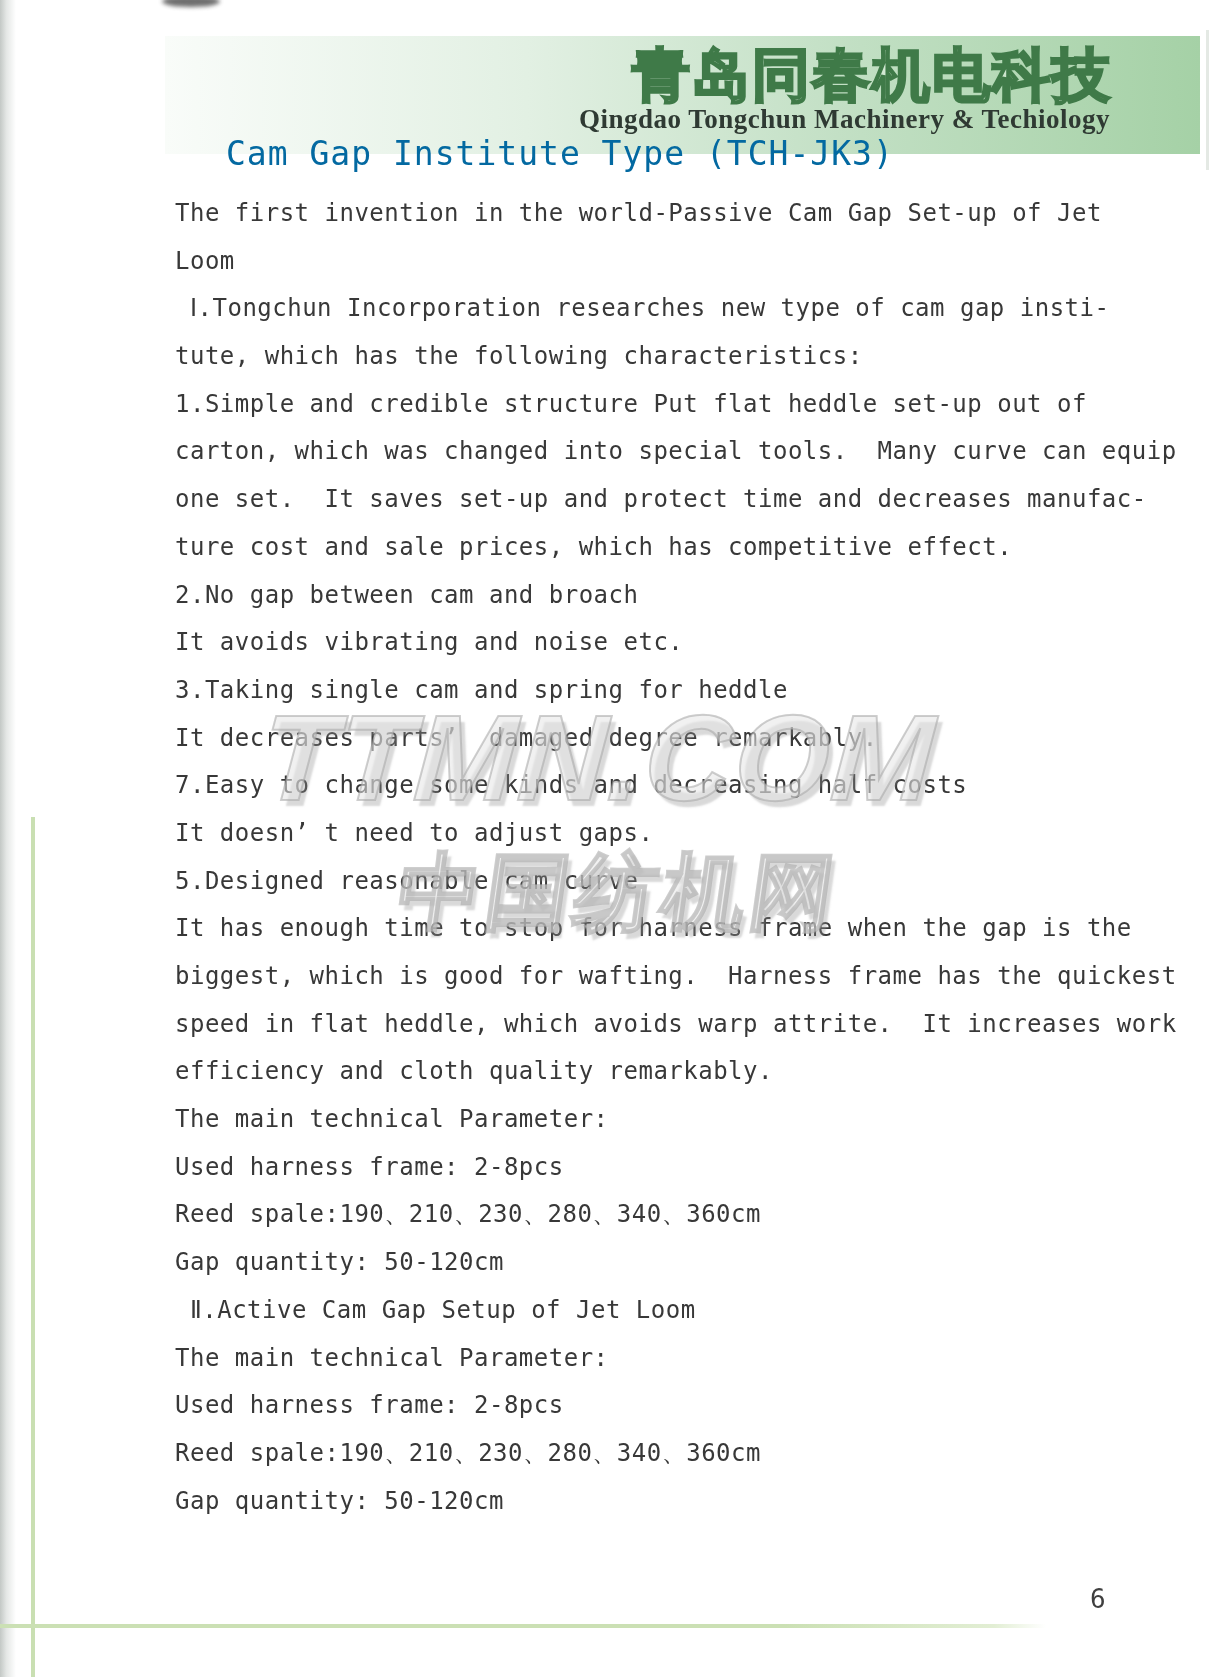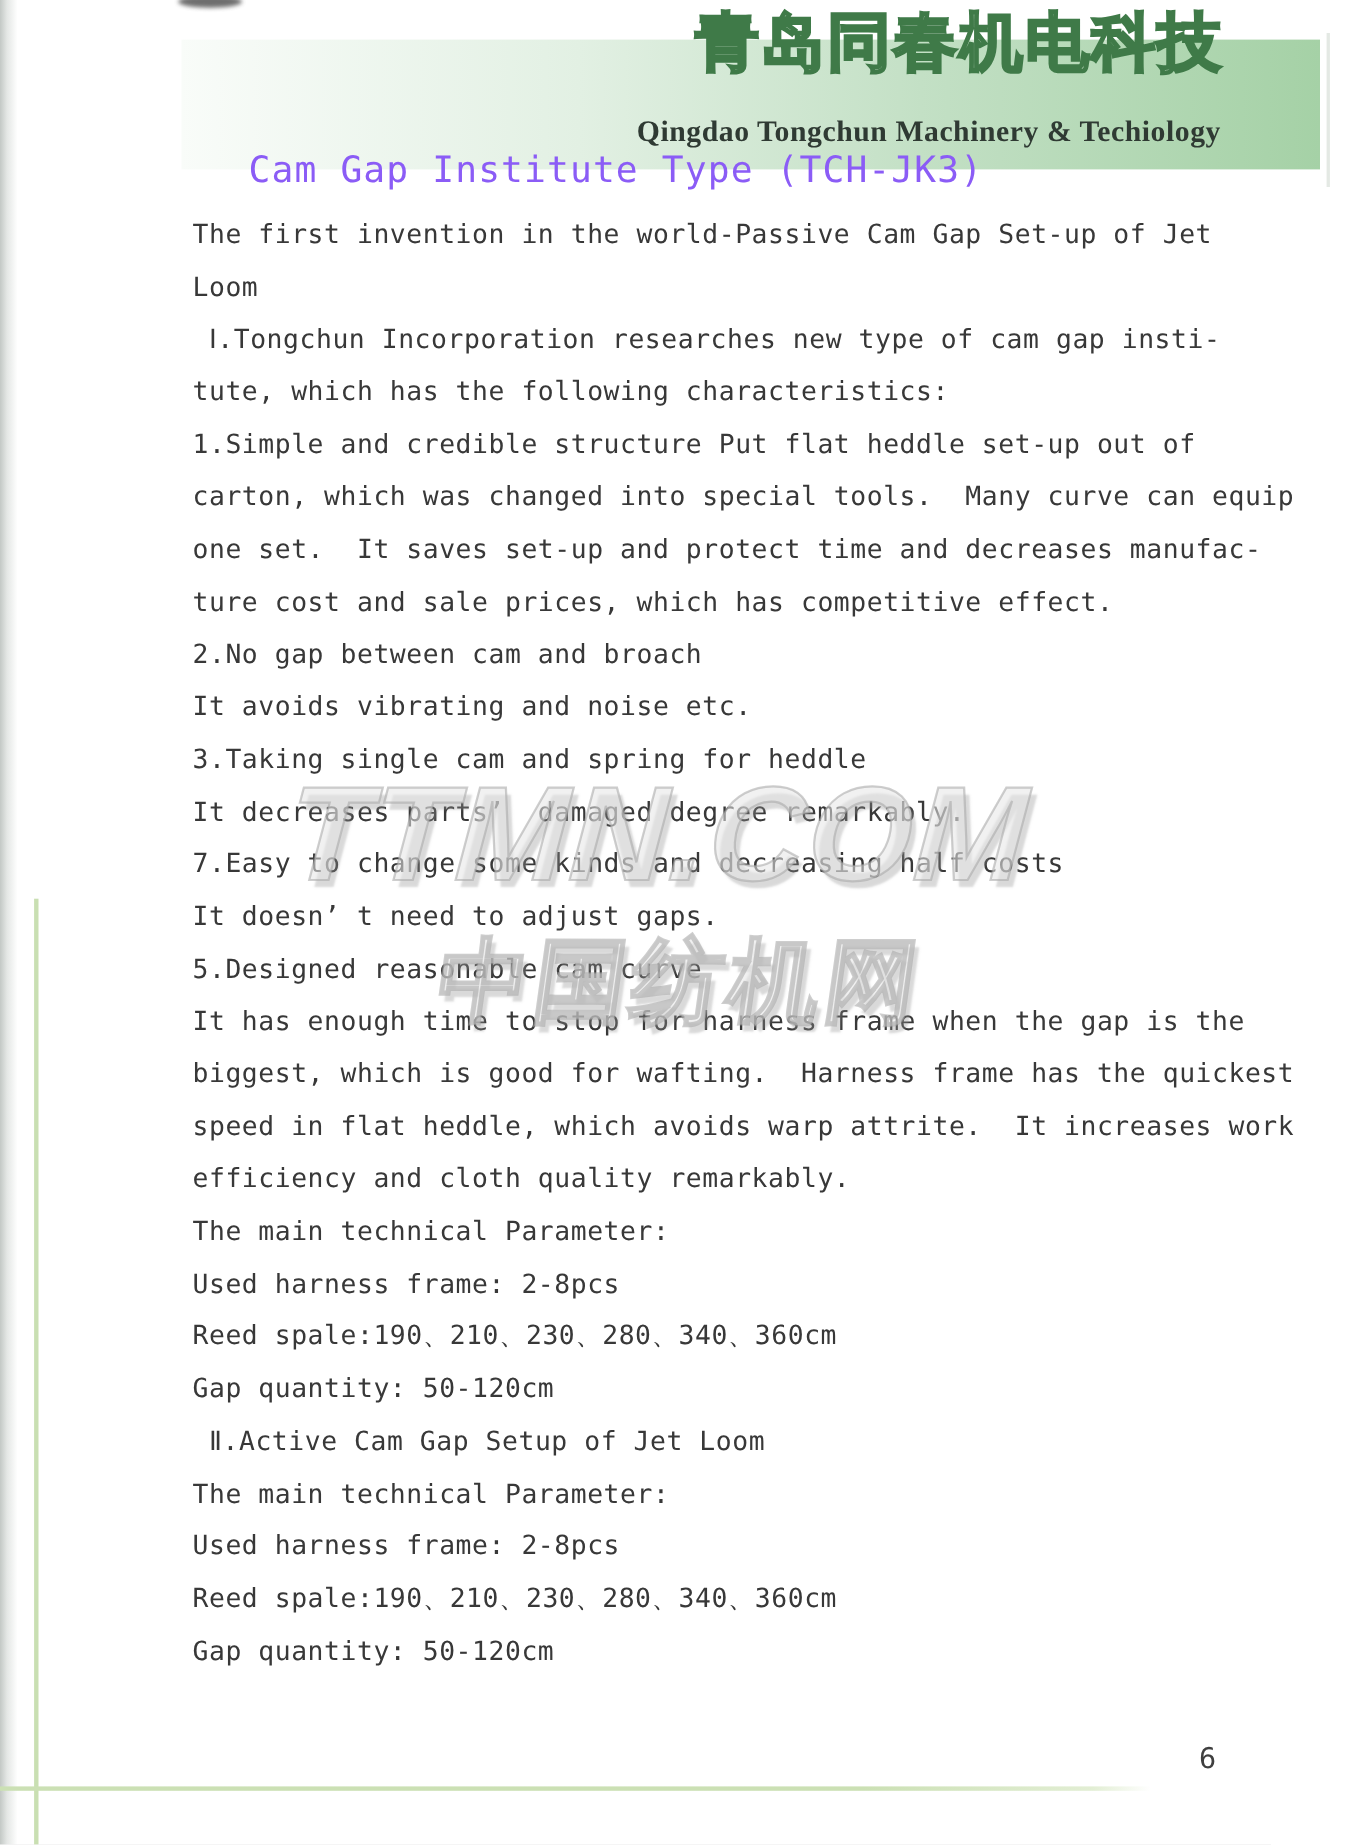--- a/index.html
+++ b/index.html
@@ -20,38 +20,38 @@
     background:#4a4a4a;border-radius:50%;filter:blur(2px);opacity:.8;
   }
   .scan-edge-right{
     position:absolute;left:1206px;top:30px;width:3px;height:140px;
     background:#dde3dd;opacity:.8;
   }
   
   .banner{
     position:absolute;left:165px;top:36px;width:1035px;height:118px;
     background:linear-gradient(90deg,#f9fcf9 0%,#e2f0e3 35%,#c3e0c5 65%,#a5d1a6 100%);
-    display:flex;flex-direction:column;justify-content:flex-end;align-items:flex-end;gap:37px;
+    display:flex;flex-direction:column;justify-content:flex-end;align-items:flex-end;
   }
   .banner-cn{
     font-family:"DejaVu Sans",sans-serif;
     font-size:58px;line-height:56px;font-weight:bold;letter-spacing:2px;
     color:rgba(255,255,255,0.3);
     -webkit-text-stroke:2.5px #3f7a48;
     padding-right:88px;white-space:nowrap;
   }
   .banner-en{
     font-family:Liberation Serif, serif;
     font-size:27px;line-height:33px;font-weight:bold;letter-spacing:.5px;
     color:#2f3a33;padding-right:90px;padding-bottom:18px;white-space:nowrap;
   }
   
   .doc-title{
     position:absolute;left:226px;top:134px;
-    font-size:33px;letter-spacing:1px;color:#8b5cf6;white-space:pre;
+    font-size:33px;letter-spacing:1px;color:#0369a1;white-space:pre;
   }
   
   .body-lines{
     position:absolute;left:146px;top:190px;width:980px;z-index:1;margin-left:29px;
   }
   .body-line{
     height:47.7px;line-height:47.7px;
     font-size:24px;letter-spacing:.5px;color:#383838;white-space:pre;
   }
   

